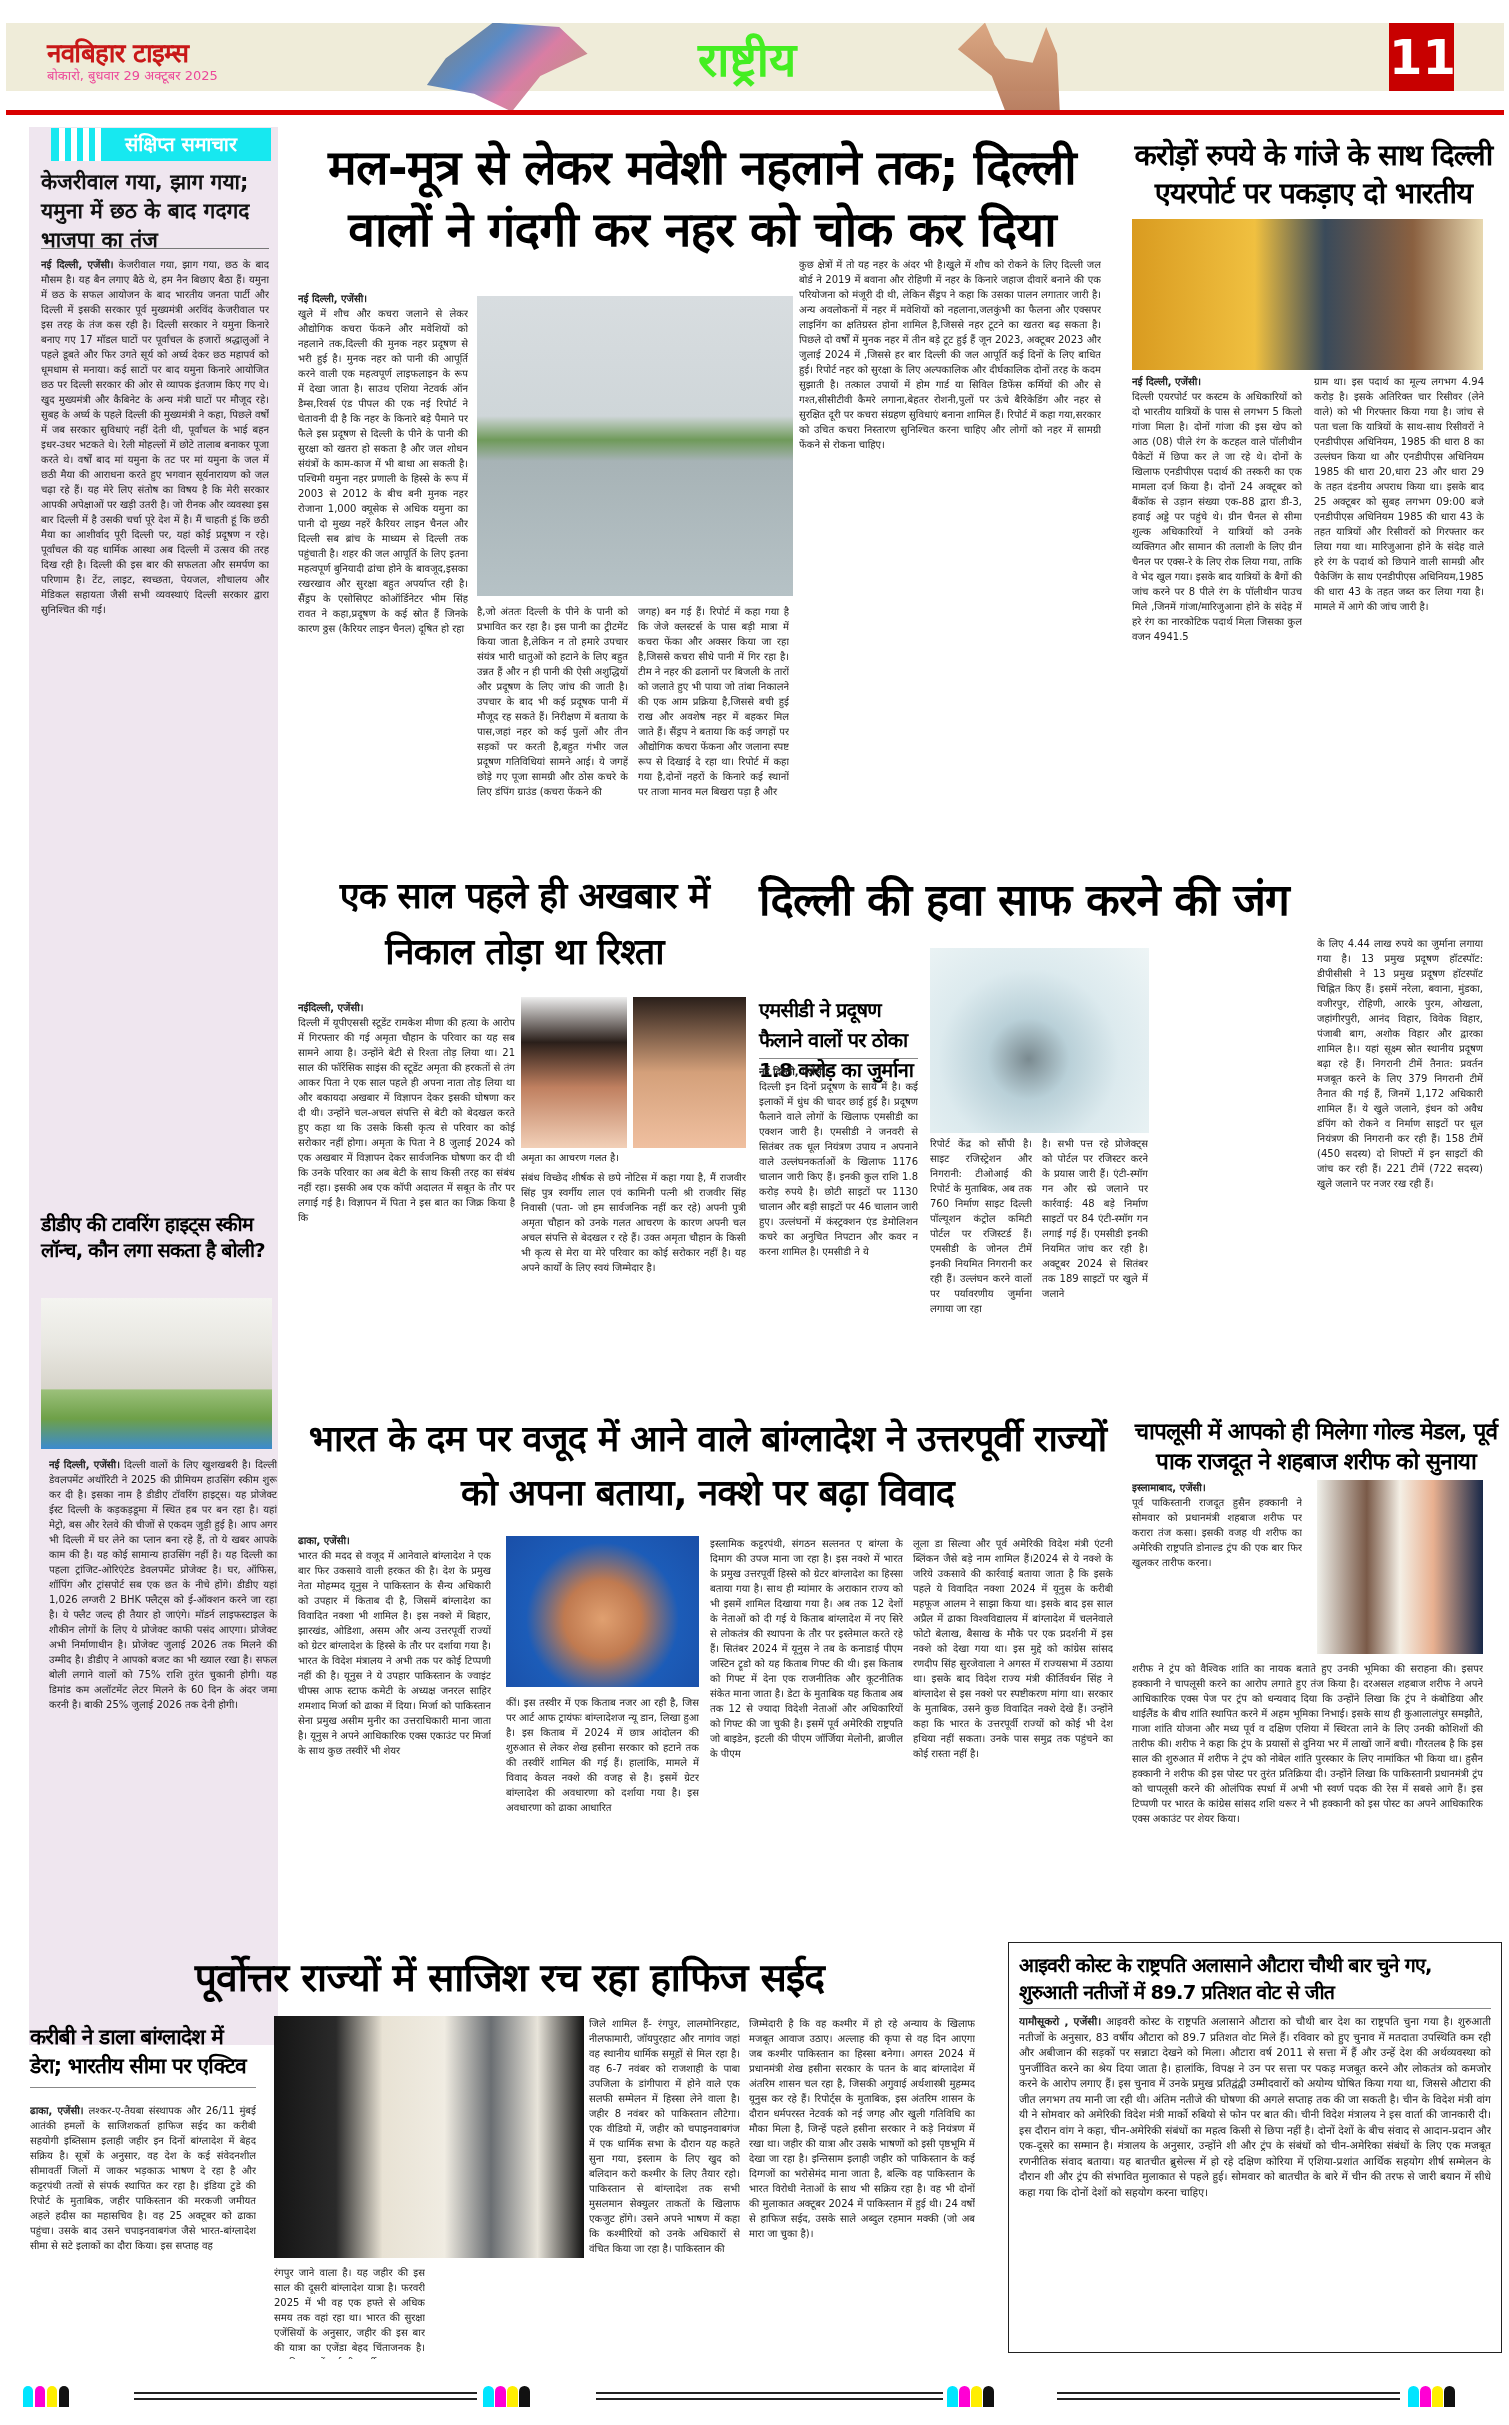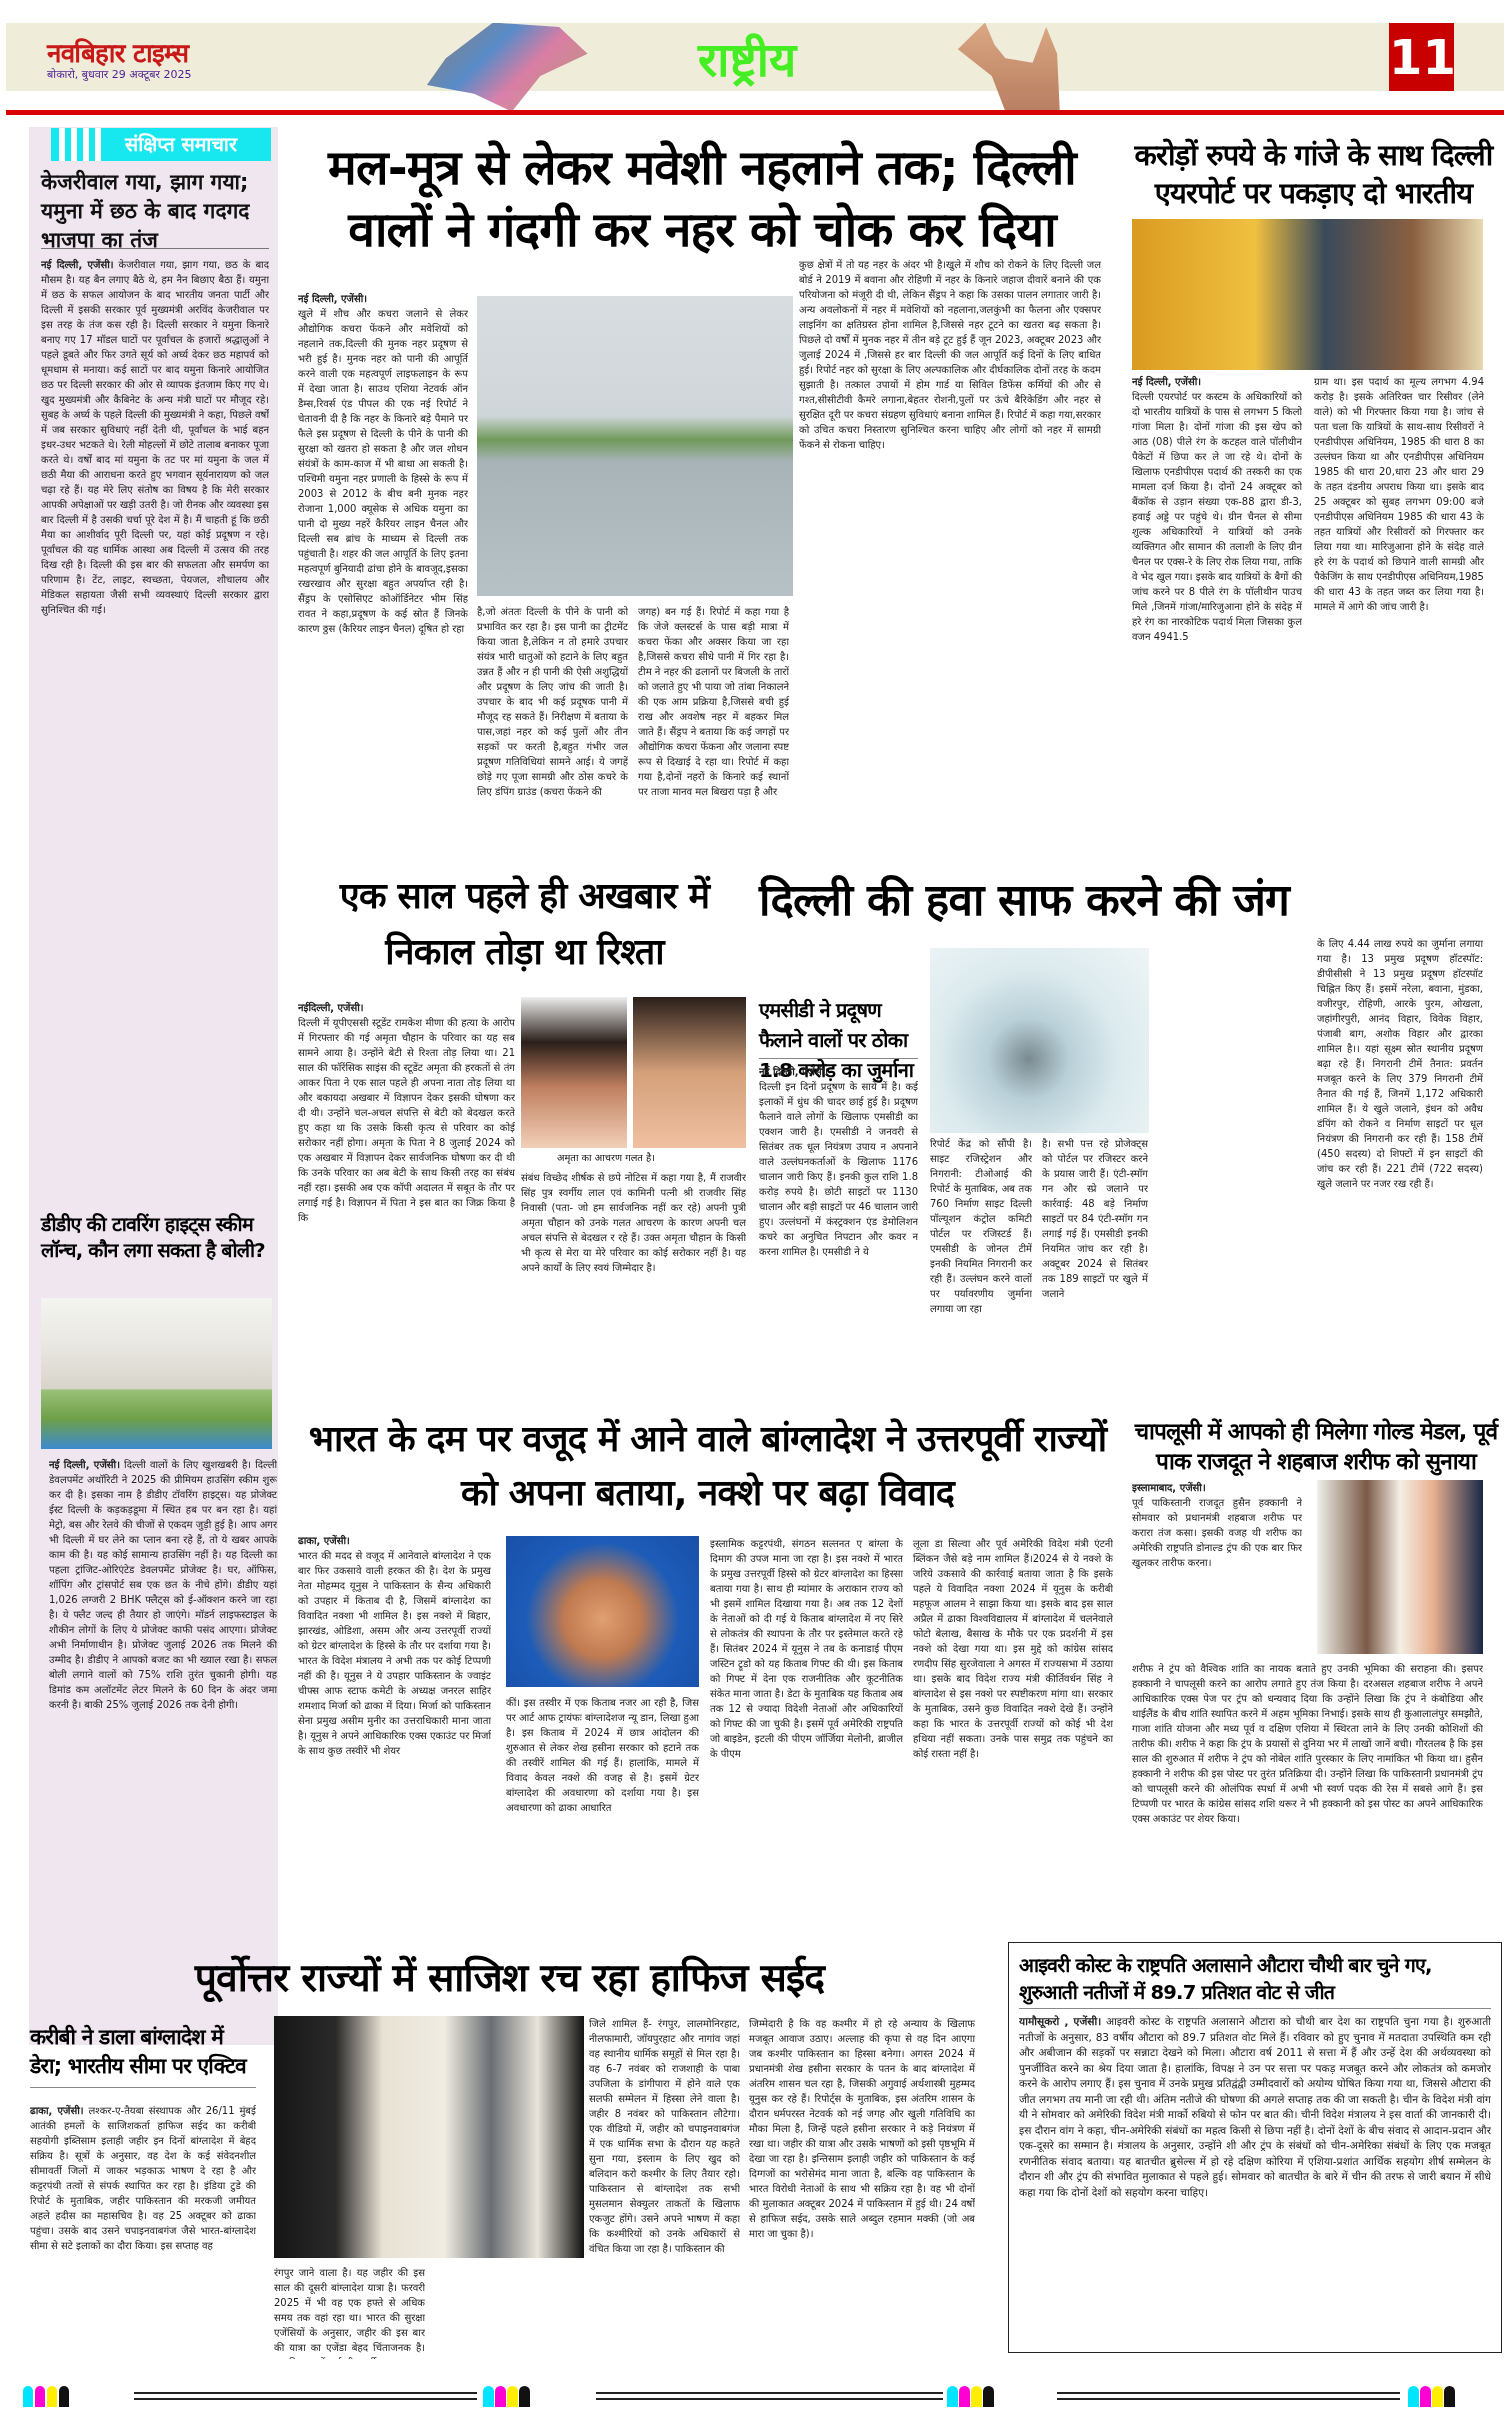--- a/index.html
+++ b/index.html
@@ -1,42 +1,42 @@
 <!DOCTYPE html>
 <html style="font-size:12px"><head>
 <meta charset="utf-8">
 <style>
   * { box-sizing: border-box; margin: 0; padding: 0; }
   html, body { width: 1510px; height: 2426px; background: #fff; overflow: hidden; }
   body { font-family: "DejaVu Sans", sans-serif; color: #111; position: relative; }
   .abs { position: absolute; }
   .masthead { left: 6px; top: 22.6px; width: 1498px; height: 68px; background: #efecd9; }
   .brand { left: 47px; top: 34px; font-size: 26px; font-weight: bold; color: #c81818; font-family: "DejaVu Sans", sans-serif; letter-spacing: -0.8px; }
-  .dateline { left: 47px; top: 66px; font-size: 11px; color: #4c1d95; }
+  .dateline { left: 47px; top: 66px; font-size: 13px; color: #ec4899; }
   .section { left: 698px; top: 26px; font-size: 47px; font-weight: bold; color: #44ee22; }
   .pageno { left: 1389px; top: 22.6px; width: 65px; height: 68px; background: #c80000; color: #fff; font-size: 48px; font-weight: bold; text-align: center; line-height: 68px; }
   .collage { left: 408px; top: 22.6px; width: 189px; height: 89px; background: linear-gradient(135deg,#8a6a4a,#3d7ac6 40%,#d56a9a 60%,#a89060); clip-path: polygon(20% 40%,45% 0,80% 5%,95% 35%,70% 60%,55% 100%,35% 80%,10% 70%); opacity: .85; }
   .statue { left: 951px; top: 22.6px; width: 136px; height: 89px; background: linear-gradient(180deg,#d9a07a,#b07050); clip-path: polygon(5% 30%,25% 0,32% 25%,40% 40%,60% 45%,70% 5%,78% 35%,80% 100%,40% 100%,30% 60%); opacity: .9; }
   .redbar { left: 6px; top: 110px; width: 1498px; height: 5.3px; background: #d90000; }
 
   .sidebar { left: 29px; top: 127px; width: 249px; height: 1918px; background: #efe6ef; }
   .sb-tag { left: 51px; top: 128px; width: 220px; height: 33px; background: #17e8f0; }
   .sb-tag .stripe { position: absolute; top: 0; width: 6px; height: 33px; background: #fff; }
   .sb-tag-label { left: 125px; top: 130px; font-size: 19.6px; font-weight: bold; color: #fff; }
   .sb-head { left: 41px; top: 168px; width: 226px; font-size: 21px; font-weight: bold; line-height: 29px; }
   .sb-rule { left: 41px; top: 248px; width: 228px; height: 0.8px; background: #777; }
 
   .body-text { font-size: 10px; line-height: 15px; text-align: justify; color: #222; }
   .dl { font-weight: bold; }
   .headline { font-weight: bold; color: #000; line-height: 1.18; letter-spacing: -0.8px; }
   .h-xl { font-size: 48px; }
   .h-l { font-size: 36px; }
   .h-m { font-size: 20px; margin-top: 48px; }
   .img { overflow: hidden; }
-  .caption { font-size: 9.8px; margin-left: 36px; }
+  .caption { font-size: 9.8px; }
   .rule { height: 0.8px; background: #888; }
   .box { border: 1.5px solid #222; }
 
   .footer-marks { top: 2386px; }
   .cmyk { display: flex; gap: 1.5px; }
   .cmyk span { width: 10.6px; height: 21px; border-radius: 5.3px 5.3px 0 0; display: inline-block; }
   .regline { height: 7.5px; border-top: 2.3px solid #222; border-bottom: 2.3px solid #222; }
 </style>
 </head>
 <body>

